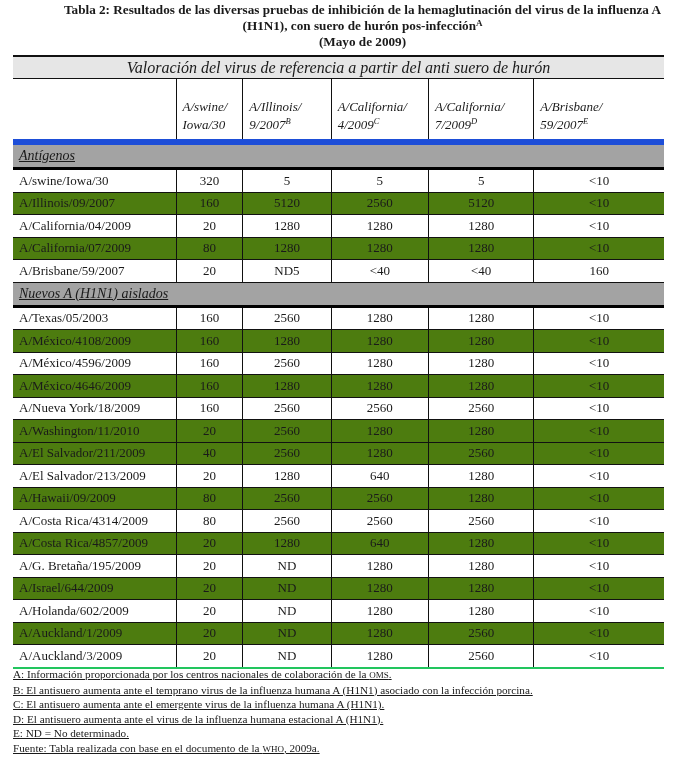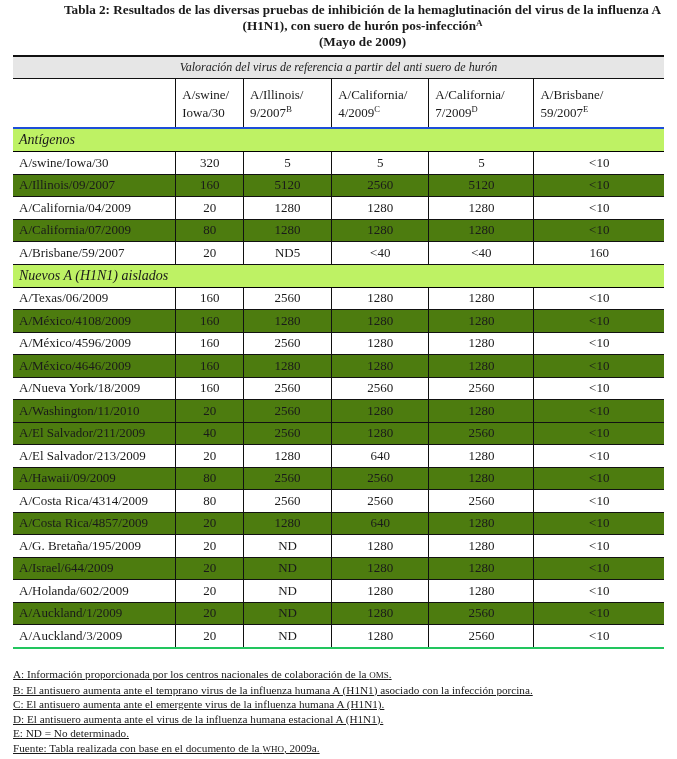--- a/index.html
+++ b/index.html
@@ -5,27 +5,27 @@
   html, body { margin: 0; padding: 0; background: #ffffff; }
   body { width: 677px; height: 759px; position: relative; overflow: hidden;
          font-family: "Liberation Serif", "DejaVu Serif", serif; color: #1a1a1a; }
   .title { position: absolute; left: 0; top: 2px; width: 677px; text-align: center;
            font-weight: bold; font-size: 13.2px; line-height: 16px; margin-left: 24px; }
   .title sup { font-size: 9px; vertical-align: 4px; line-height: 0; }
   table.main { position: absolute; left: 13px; top: 55px; width: 651px;
                border-collapse: collapse; font-size: 13px; }
   table.main td { padding: 0 6px; vertical-align: middle; }
   tr.band td { background: #e6e6e6; font-style: italic; text-align: center;
-               font-size: 12px; height: 21px; border-top: 2px solid #111; border-bottom: 1px solid #111; }
-  tr.colhead td { height: 40px; vertical-align: top; padding-top: 8px; line-height: 15px;
-                  border-bottom: 2px solid #1d4ed8; }
+               font-size: 16px; height: 21px; border-top: 2px solid #111; border-bottom: 1px solid #111; }
+  tr.colhead td { height: 40px; vertical-align: top; padding-top: 20px; line-height: 15px;
+                  border-bottom: 6px solid #1d4ed8; font-style: italic; }
   tr.colhead td + td { border-left: 1px solid #111; }
   tr.colhead td sup { font-size: 8.5px; }
-  tr.section td { background: #bef264; font-style: italic; font-size: 14px; height: 22px;
-                  border-bottom: 1px solid #000000; }
+  tr.section td { background: #a3a3a3; font-style: italic; font-size: 14px; height: 22px;
+                  border-bottom: 3px solid #000000; text-decoration: underline; }
   tr.row td { height: 21.5px; border-bottom: 1px solid #111; }
   tr.row td + td { border-left: 1px solid #111; text-align: center; }
   tr.row.shade td { background: #4d7c0f; }
   tr.row.last td { border-bottom: 2px solid #22c55e; }
   .c0 { width: 144px; } .c1 { width: 59px; } .c2 { width: 78px; }
   .c3 { width: 86px; } .c4 { width: 93px; } .c5 { width: 115px; }
   .notes { position: absolute; left: 13px; top: 667px; font-size: 11.2px; line-height: 14.6px; text-decoration: underline; }
   .notes .sc { font-size: 9px; }
 </style>
 </head>
@@ -98,21 +98,21 @@
         <td>20</td>
         <td>ND5</td>
         <td>&lt;40</td>
         <td>&lt;40</td>
         <td>160</td>
       </tr>
       <tr class="section">
         <td colspan="6">Nuevos A (H1N1) aislados</td>
       </tr>
       <tr class="row">
-        <td>A/Texas/06/2009</td>
+        <td>A/Texas/05/2003</td>
         <td>160</td>
         <td>2560</td>
         <td>1280</td>
         <td>1280</td>
         <td>&lt;10</td>
       </tr>
       <tr class="row shade">
         <td>A/México/4108/2009</td>
         <td>160</td>
         <td>1280</td>

